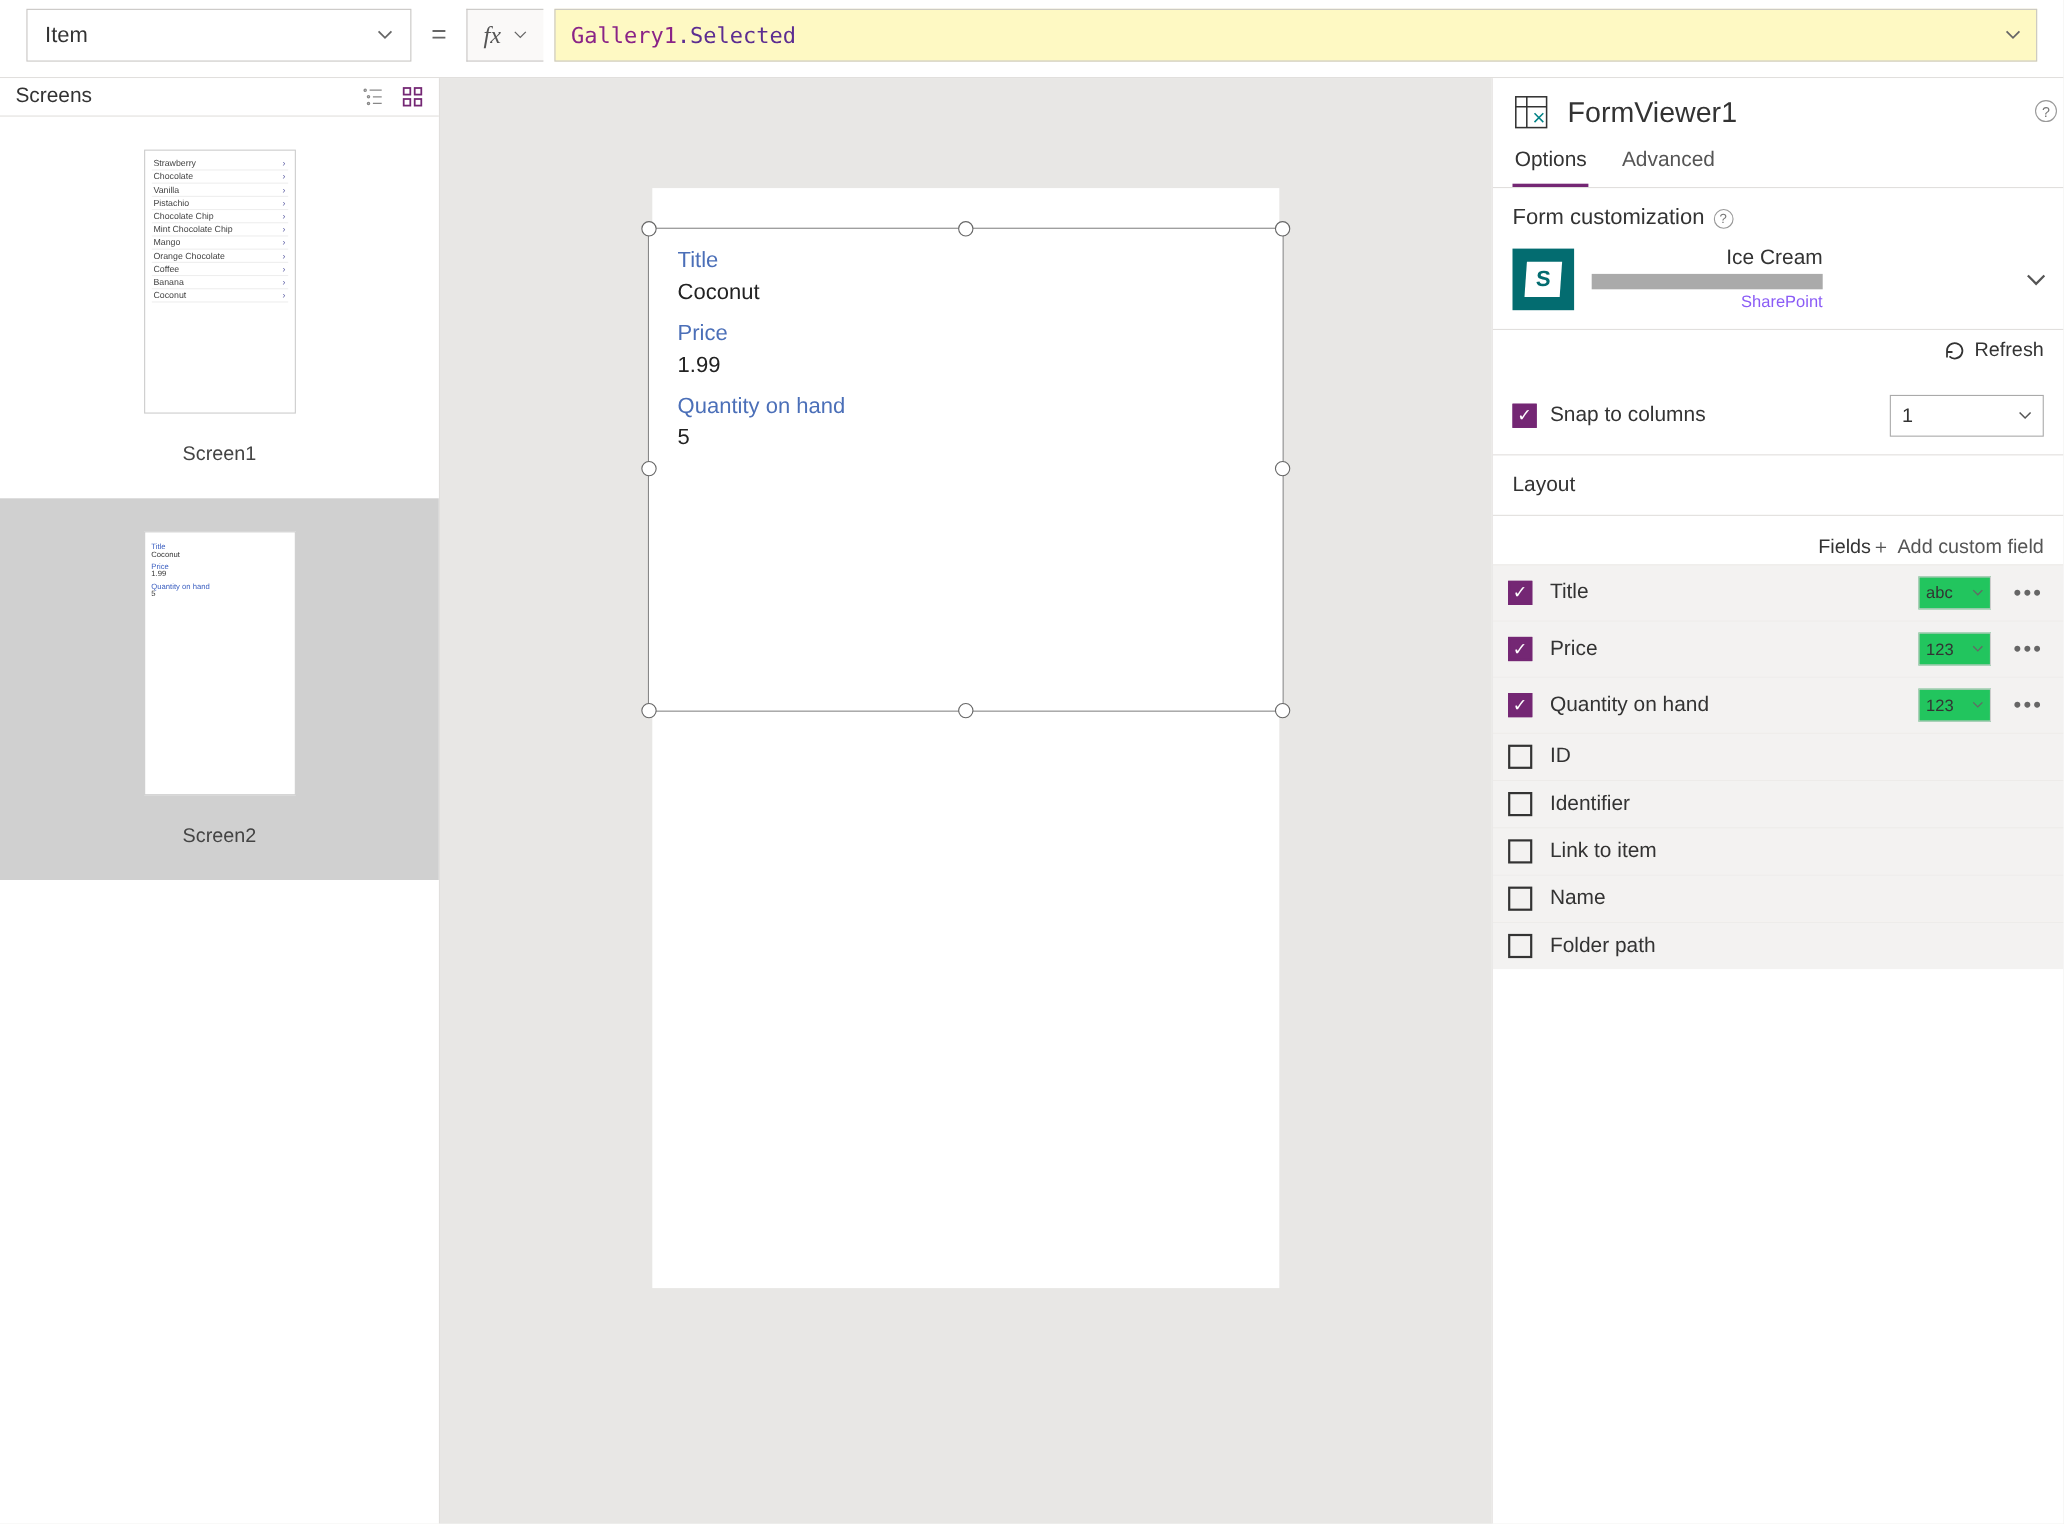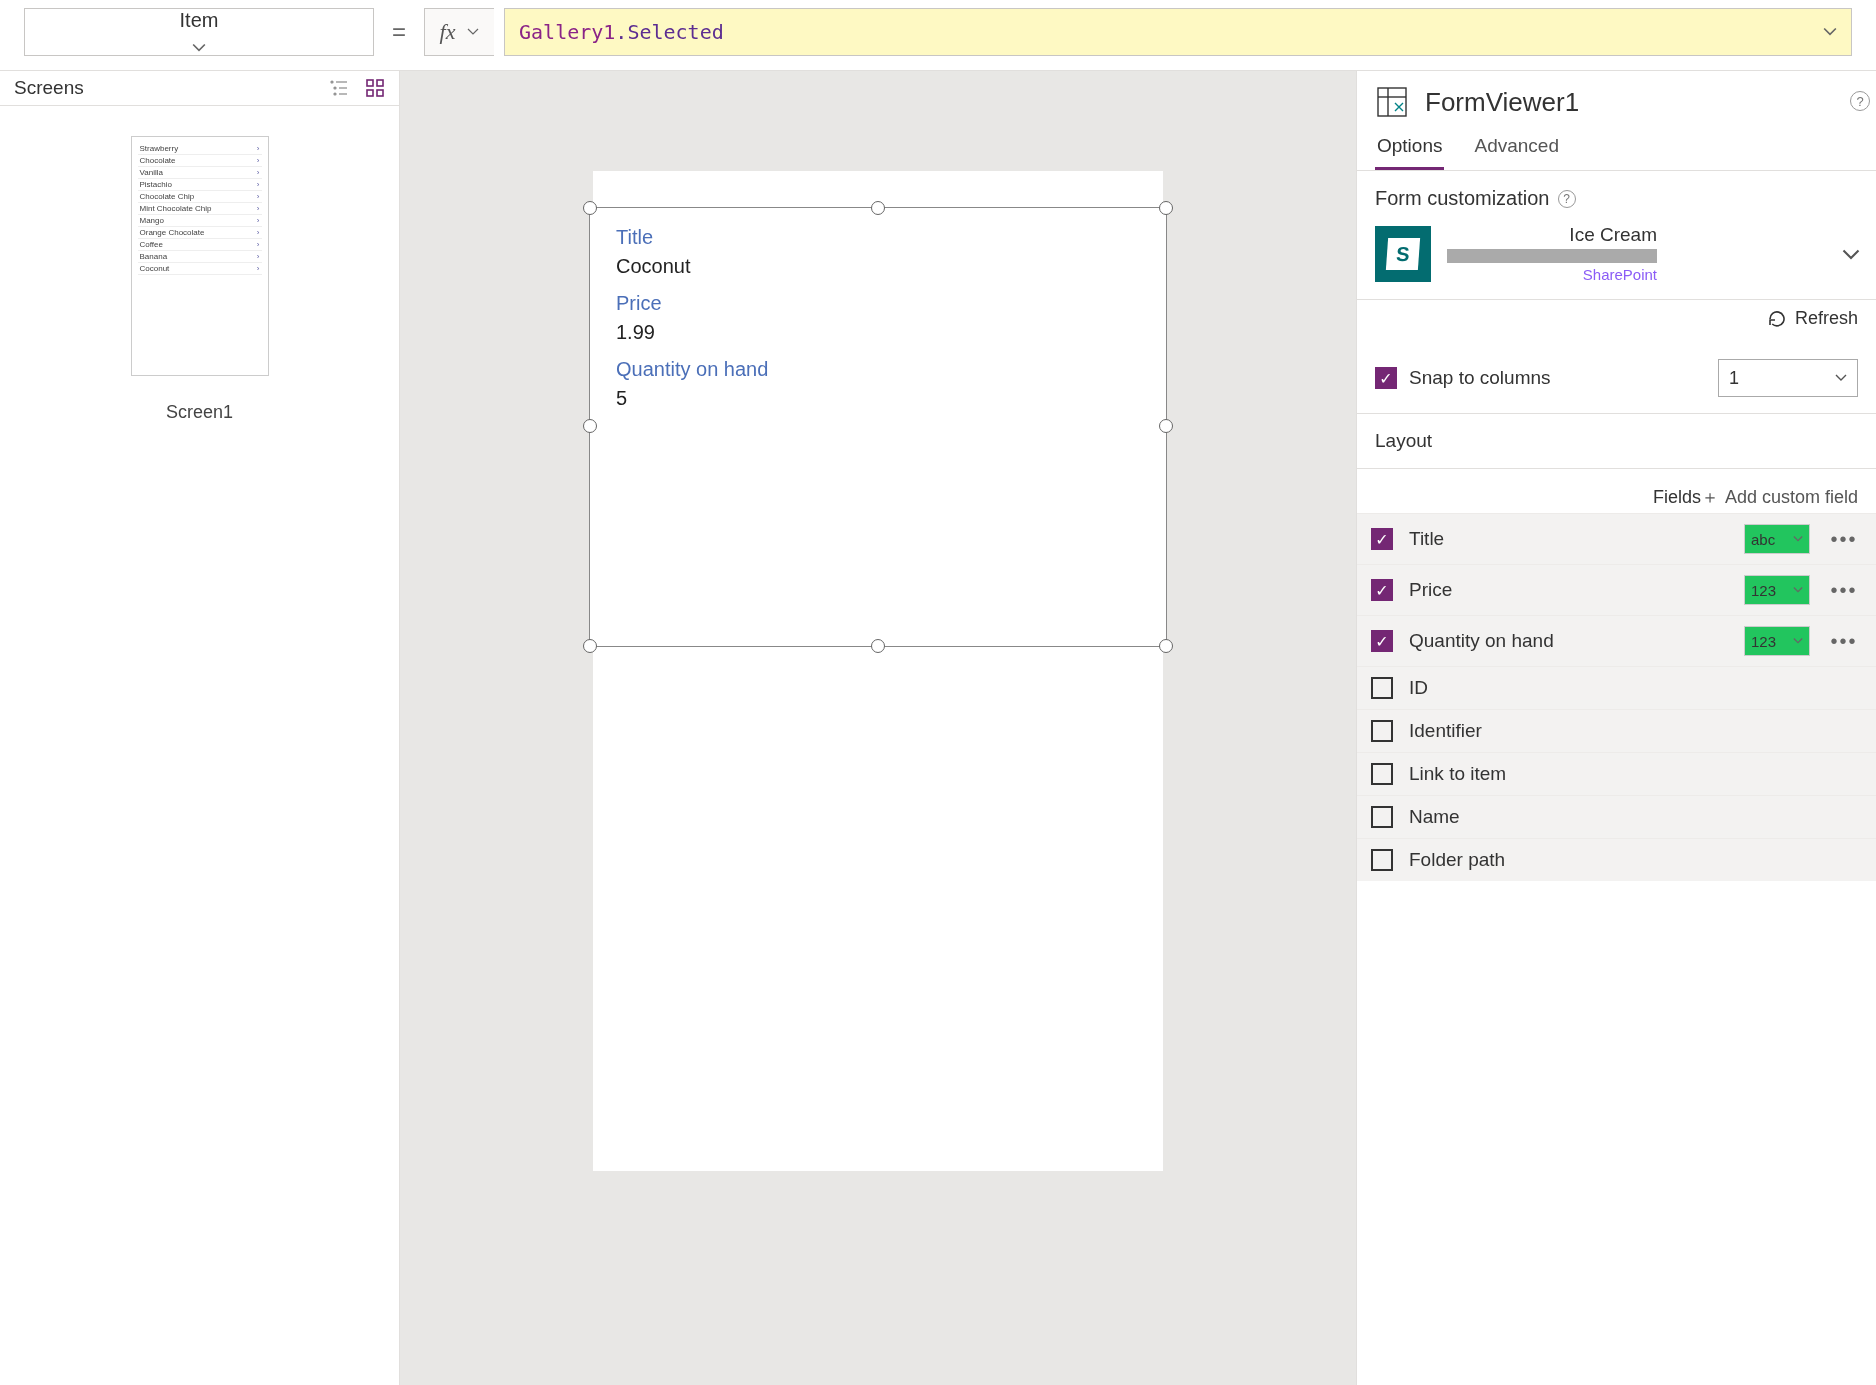--- a/index.html
+++ b/index.html
@@ -23,23 +23,22 @@
     border-bottom: 1px solid #e1dfdd;
   }
   .property-dd {
     width: 350px;
     height: 48px;
     border: 1px solid #c8c6c4;
     background: #fff;
     display: flex;
     align-items: center;
     justify-content: space-between;
-    padding: 0 26px;
+    padding: 0 16px;
     font-size: 20px;
-    flex-direction: column;
   }
   .eq { font-size: 24px; color: #666; margin: 0 8px; }
   .fx-box {
     width: 70px;
     height: 48px;
     border: 1px solid #c8c6c4;
     border-right: none;
     background: #faf9f8;
     display: flex;
     align-items: center;
@@ -326,20 +325,31 @@
             <span class="chev">›</span>
           </div>
         <div class="mini-row">
             <span>Coconut</span>
             <span class="chev">›</span>
           </div>
       </div>
       <div class="thumb-caption">Screen1</div>
     </div>
 
+    <div class="thumb-wrap selected">
+      <div class="thumb thumb2">
+        <div class="lbl">Title</div>
+          <div class="val">Coconut</div>
+        <div class="lbl">Price</div>
+          <div class="val">1.99</div>
+        <div class="lbl">Quantity on hand</div>
+          <div class="val">5</div>
+      </div>
+      <div class="thumb-caption">Screen2</div>
+    </div>
   </div>
 
   <div class="canvas-area">
     <div class="phone">
       <div class="form-box">
         <div class="lbl">Title</div>
         <div class="val">Coconut</div>
         <div class="lbl">Price</div>
         <div class="val">1.99</div>
         <div class="lbl">Quantity on hand</div>

